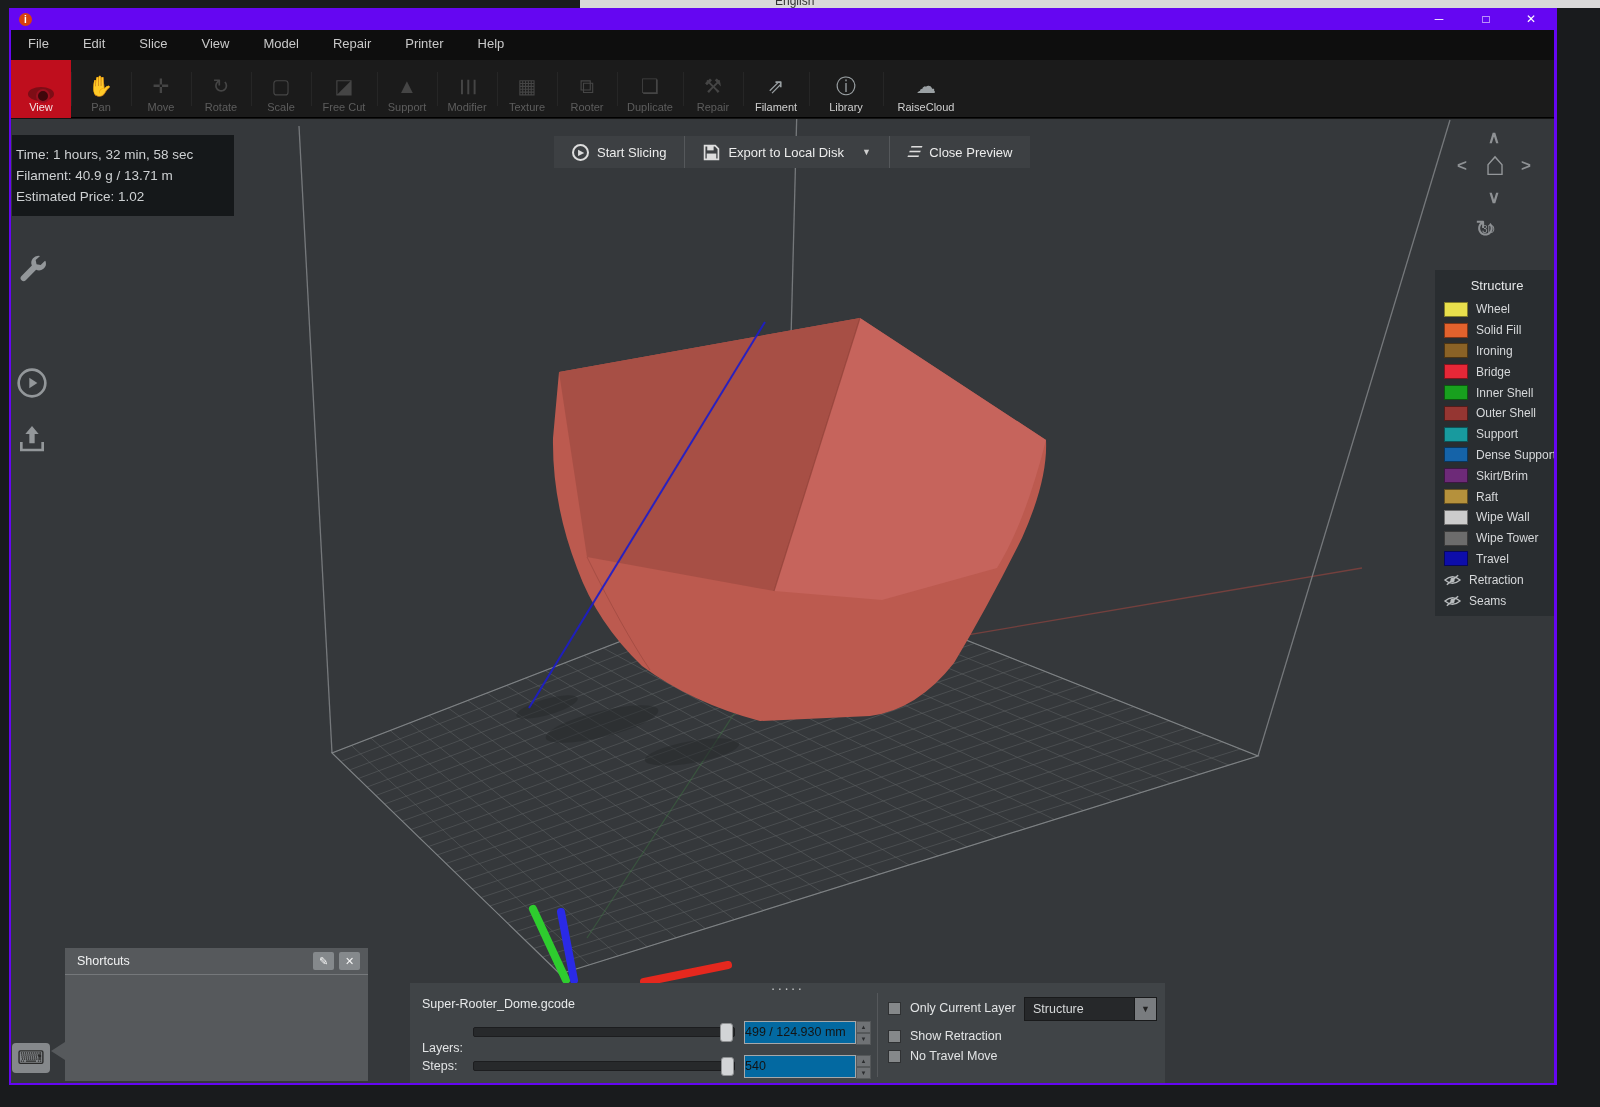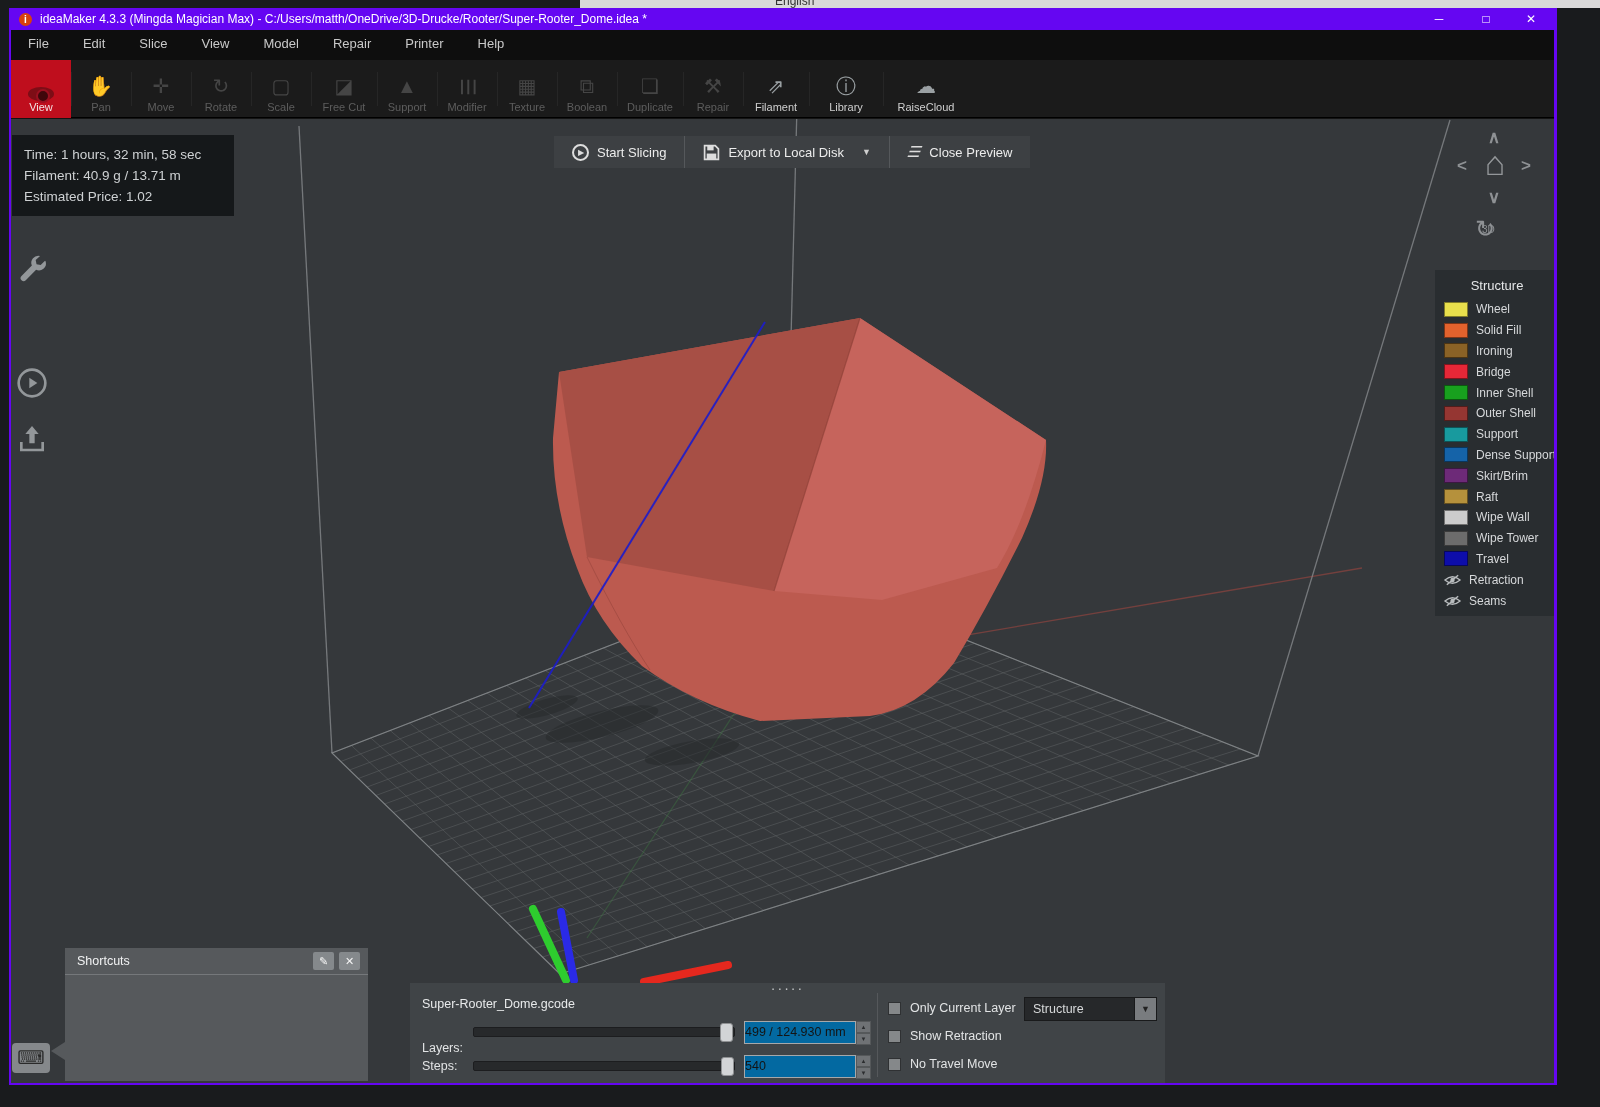--- a/index.html
+++ b/index.html
@@ -43,21 +43,21 @@
   .rot90 { display:inline-block; transform:rotate(90deg); }
   .skew { display:inline-block; transform:skewX(-20deg); }
   .eye-shape { width:26px; height:14px; border-radius:50%; background:#7d0d16; position:relative; margin-top:7px;}
   .eye-shape::after { content:""; position:absolute; left:50%; top:50%; width:10px; height:10px;
             margin:-5px 0 0 -5px; border-radius:50%; background:#40070b; border:2px solid #9c1020; }
 
   
   #viewport { left:0; top:111px; width:1543px; height:964px; background:#35383b; overflow:hidden; }
 
   
-  #stats { left:1px; top:16px; width:222px; background:rgba(15,17,19,.82); padding:9px 12px;
+  #stats { left:1px; top:16px; width:222px; background:rgba(15,17,19,.82); padding:9px 4px;
            color:#ced1d3; font-size:13.5px; line-height:21px; }
 
   
   #action-bar { left:543px; top:17px; height:32px; background:#3d4043; display:flex;
                 align-items:stretch; color:#ececec; font-size:13px; }
   .act-btn { display:flex; align-items:center; gap:8px; padding:0 18px; }
   .act-btn + .act-btn { border-left:1px solid #55585b; }
   .play-circ { width:17px; height:17px; border:2px solid #ddd; border-radius:50%; display:flex;
                align-items:center; justify-content:center; font-size:8px; color:#ddd; padding-left:1px;}
   .caret { font-size:9px; color:#cfcfcf; margin-left:10px; }
@@ -123,21 +123,20 @@
 <div id="stage">
 
   <div id="top-strip" class="abs">
     <span>English</span>
   </div>
 
   <div id="win" class="abs">
 
     <div id="titlebar" class="abs">
       <div id="app-logo">i</div>
-      <span>ideaMaker 4.3.3 (Mingda Magician Max) - C:/Users/matth/OneDrive/3D-Drucke/Rooter/Super-Rooter_Dome.idea *</span>
       <div class="winctl" style="right:95px;">─</div>
       <div class="winctl" style="right:48px;">□</div>
       <div class="winctl" style="right:3px;">✕</div>
     </div>
 
     <div id="menubar" class="abs">
       <span class="menu-item">File</span>
       <span class="menu-item">Edit</span>
       <span class="menu-item">Slice</span>
       <span class="menu-item">View</span>
@@ -179,21 +178,21 @@
       <div class="tb-btn">
         <span class="tb-ico rot90">☰</span>
         <span class="tb-lbl">Modifier</span>
       </div>
       <div class="tb-btn">
         <span class="tb-ico">▦</span>
         <span class="tb-lbl">Texture</span>
       </div>
       <div class="tb-btn">
         <span class="tb-ico">⧉</span>
-        <span class="tb-lbl">Boolean</span>
+        <span class="tb-lbl">Rooter</span>
       </div>
       <div class="tb-btn" style="width:66px">
         <span class="tb-ico">❏</span>
         <span class="tb-lbl">Duplicate</span>
       </div>
       <div class="tb-btn">
         <span class="tb-ico">⚒</span>
         <span class="tb-lbl">Repair</span>
       </div>
       <div class="tb-btn on" style="width:66px">
@@ -403,21 +402,21 @@
         <div id="bp-sep"></div>
 
         <div class="chk-row" style="left:478px;top:18px;">
           <span class="chk"></span>
           <span>Only Current Layer</span>
         </div>
         <div class="chk-row" style="left:478px;top:46px;">
           <span class="chk"></span>
           <span>Show Retraction</span>
         </div>
-        <div class="chk-row" style="left:478px;top:74px;">
+        <div class="chk-row" style="left:478px;top:66px;">
           <span class="chk"></span>
           <span>No Travel Move</span>
         </div>
 
         <div id="dropdown">
           <span class="dd-txt">Structure</span>
           <span class="dd-btn">▼</span>
         </div>
       </div>
 

